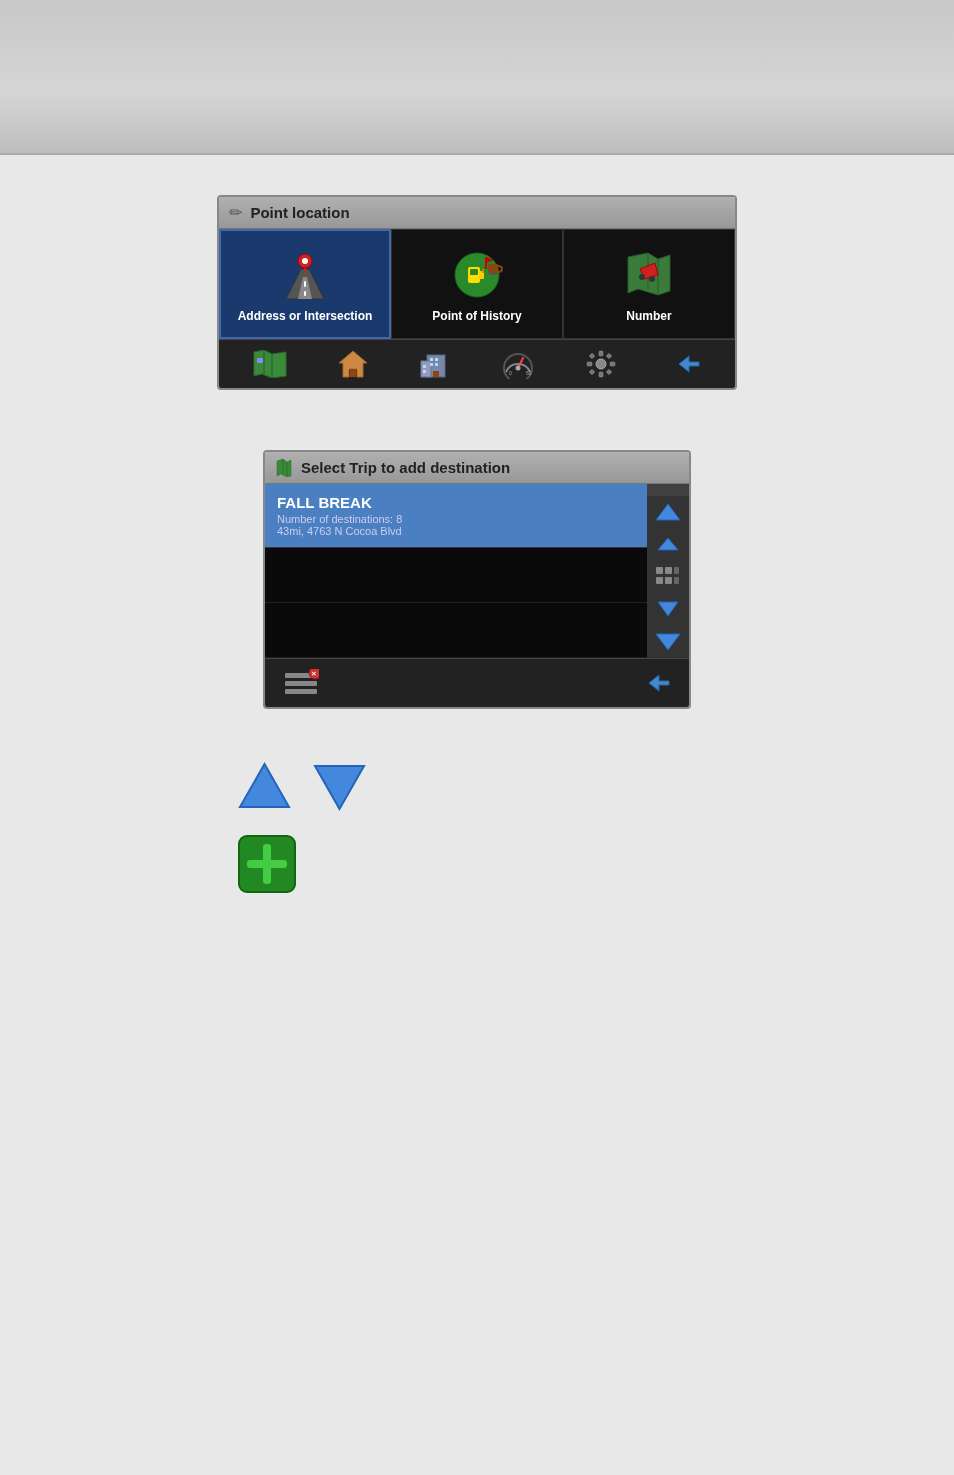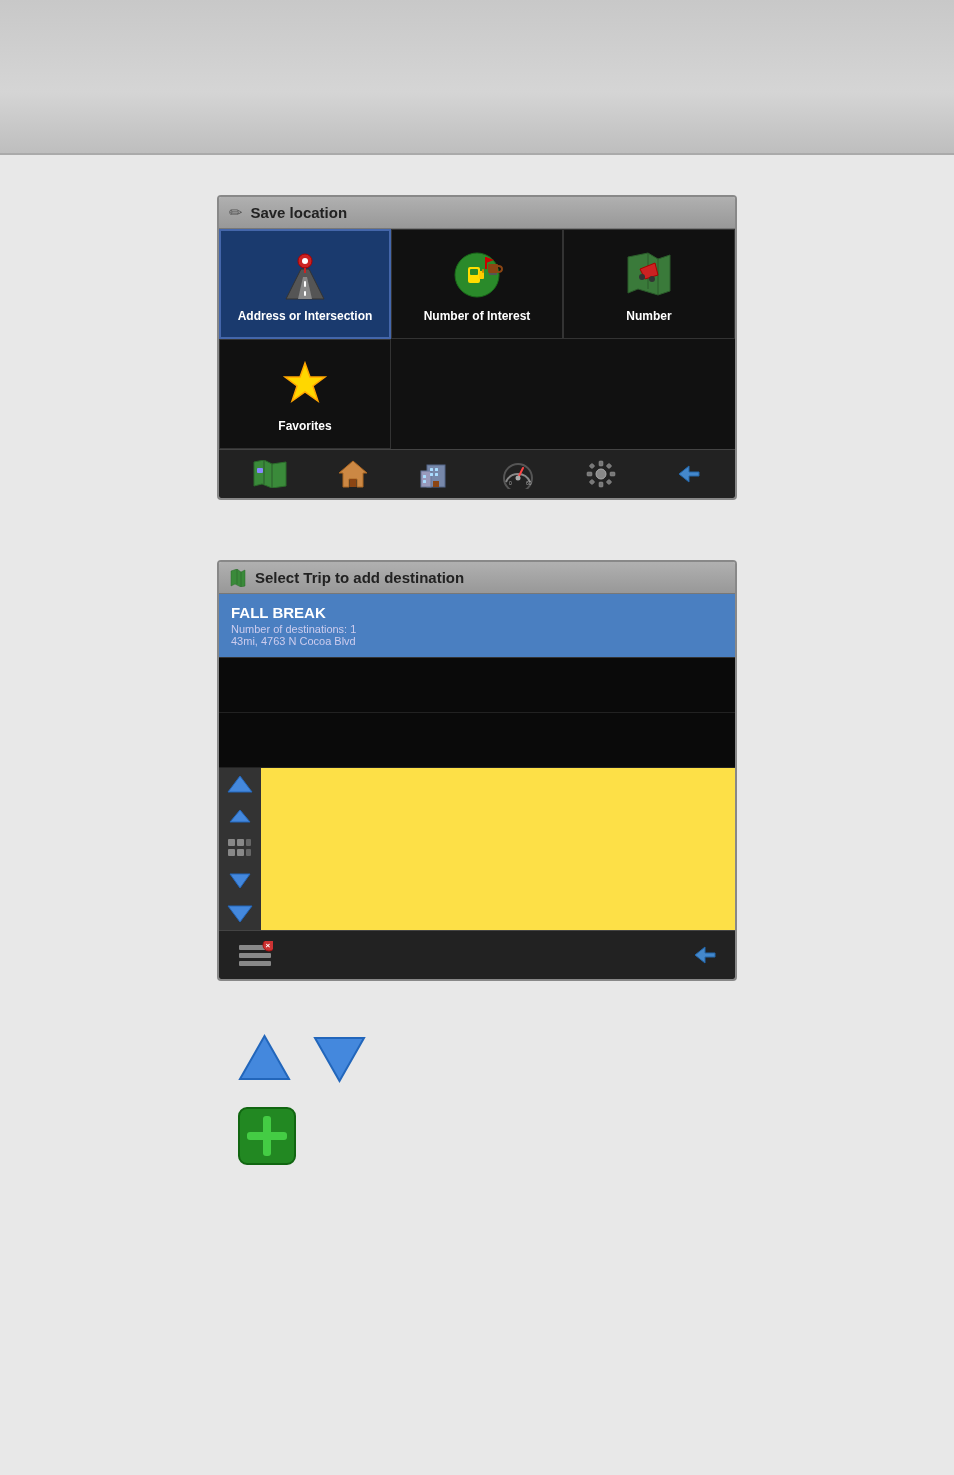--- a/index.html
+++ b/index.html
@@ -118,31 +118,32 @@
     
     
     
     
     
     
     
 
     
     .select-trip-panel {
-      width: 520px;
+      width: 428px;
       border: 2px solid #888;
       border-radius: 4px;
       overflow: hidden;
       margin-bottom: 50px;
     }
 
     .trip-panel-body {
-      background: #fde047;
-      display: flex;
-      flex-direction: column;
+      background: #404040;
+      display: flex;
+      flex-direction: row;
+      align-items: flex-end;
     }
 
     .trip-list {
       flex: 1;
       display: flex;
       flex-direction: column;
     }
 
     .trip-item {
       padding: 10px 12px;
@@ -234,21 +235,21 @@
 </head>
 <body>
 
 <div class="top-banner"></div>
 
 <div class="content-area">
 
   <div class="save-location-panel">
     <div class="panel-title-bar">
       <span class="title-icon">✏</span>
-      <span class="title-text">Save location</span>
+      <span class="title-text">Point location</span>
     </div>
 
     <div class="panel-body">
 
       <div class="menu-item active">
         <div class="item-icon">
           <svg width="58" height="52" viewBox="0 0 58 52">
 
             <polygon points="10,50 25,20 33,20 48,50" fill="#555" stroke="#333" stroke-width="1"></polygon>
             <polygon points="22,50 27,28 31,28 36,50" fill="#888"></polygon>
@@ -276,48 +277,40 @@
             <rect x="34" y="20" width="2" height="4" fill="#cc8800" rx="1"></rect>
 
             <line x1="38" y1="8" x2="38" y2="20" stroke="#cc0000" stroke-width="2"></line>
             <polygon points="38,8 46,11 38,14" fill="#cc0000"></polygon>
 
             <rect x="40" y="15" width="10" height="9" fill="#8B4513" rx="1"></rect>
             <path d="M50 17 Q54 17 54 20 Q54 23 50 23" fill="none" stroke="#8B4513" stroke-width="2"></path>
             <rect x="41" y="24" width="8" height="2" fill="#555"></rect>
           </svg>
         </div>
-        <span class="item-label">Number of Interest</span>
+        <span class="item-label">Point of History</span>
       </div>
 
       <div class="menu-item">
         <div class="item-icon">
           <svg width="58" height="52" viewBox="0 0 58 52">
 
             <polygon points="8,8 28,4 38,10 50,6 50,42 38,46 18,40 8,44" fill="#3a7a3a" stroke="#2a5a2a" stroke-width="1"></polygon>
 
             <line x1="28" y1="4" x2="28" y2="40" stroke="#2a5a2a" stroke-width="1"></line>
             <line x1="38" y1="10" x2="38" y2="46" stroke="#2a5a2a" stroke-width="1"></line>
 
             <polygon points="20,20 35,14 38,26 25,30" fill="#cc2222" stroke="#aa0000" stroke-width="1"></polygon>
             <circle cx="22" cy="28" r="3" fill="#333"></circle>
             <circle cx="32" cy="30" r="3" fill="#333"></circle>
           </svg>
         </div>
         <span class="item-label">Number</span>
       </div>
 
-      <div class="menu-item">
-        <div class="item-icon">
-          <svg width="58" height="52" viewBox="0 0 58 52">
-            <polygon points="29,4 34,18 49,18 37,27 42,42 29,33 16,42 21,27 9,18 24,18" fill="#FFD700" stroke="#FFA500" stroke-width="1.5"></polygon>
-          </svg>
-        </div>
-        <span class="item-label">Favorites</span>
-      </div>
 
 
 
     </div>
 
     <div class="bottom-toolbar">
 
       <div class="toolbar-icon">
         <svg width="36" height="28" viewBox="0 0 36 28">
           <polygon points="2,2 12,0 20,4 34,2 34,26 20,28 10,24 2,26" fill="#3a8a3a" stroke="#2a6a2a" stroke-width="1"></polygon>
@@ -394,21 +387,21 @@
         </svg>
       </span>
       <span class="title-text">Select Trip to add destination</span>
     </div>
 
     <div class="trip-panel-body">
       <div class="trip-list">
 
         <div class="trip-item selected">
           <div class="trip-name">FALL BREAK</div>
-          <div class="trip-detail">Number of destinations: 1</div>
+          <div class="trip-detail">Number of destinations: 8</div>
           <div class="trip-detail">43mi, 4763 N Cocoa Blvd</div>
         </div>
 
         <div class="trip-item-empty"></div>
         <div class="trip-item-empty"></div>
       </div>
 
       <div class="trip-scrollbar">
         <div class="scroll-btn">
           <svg width="28" height="22" viewBox="0 0 28 22">

